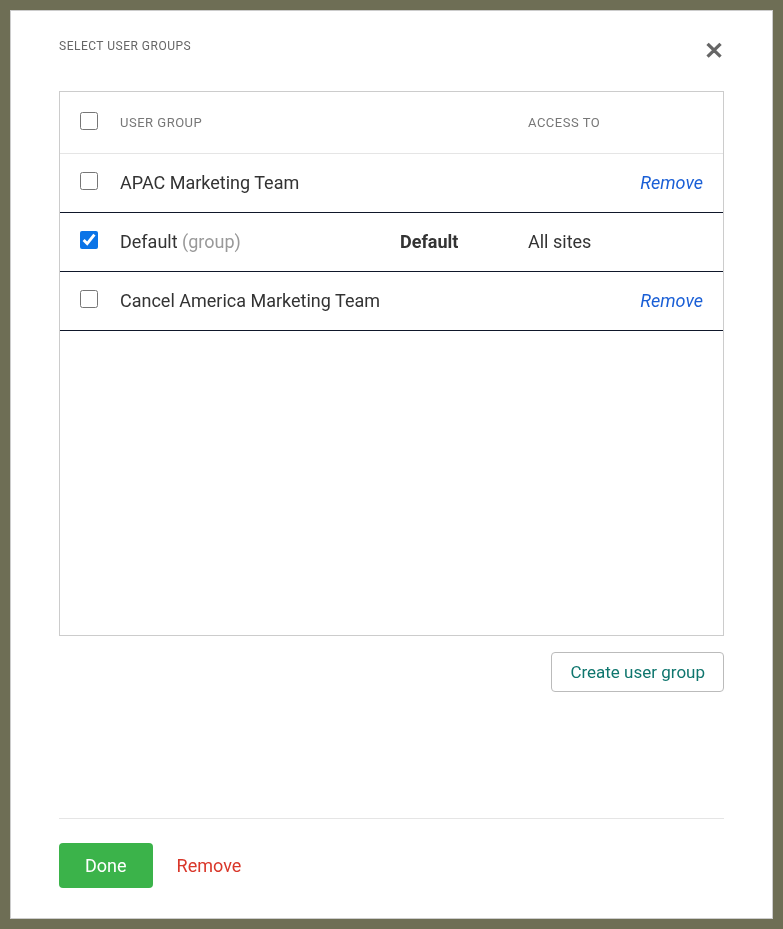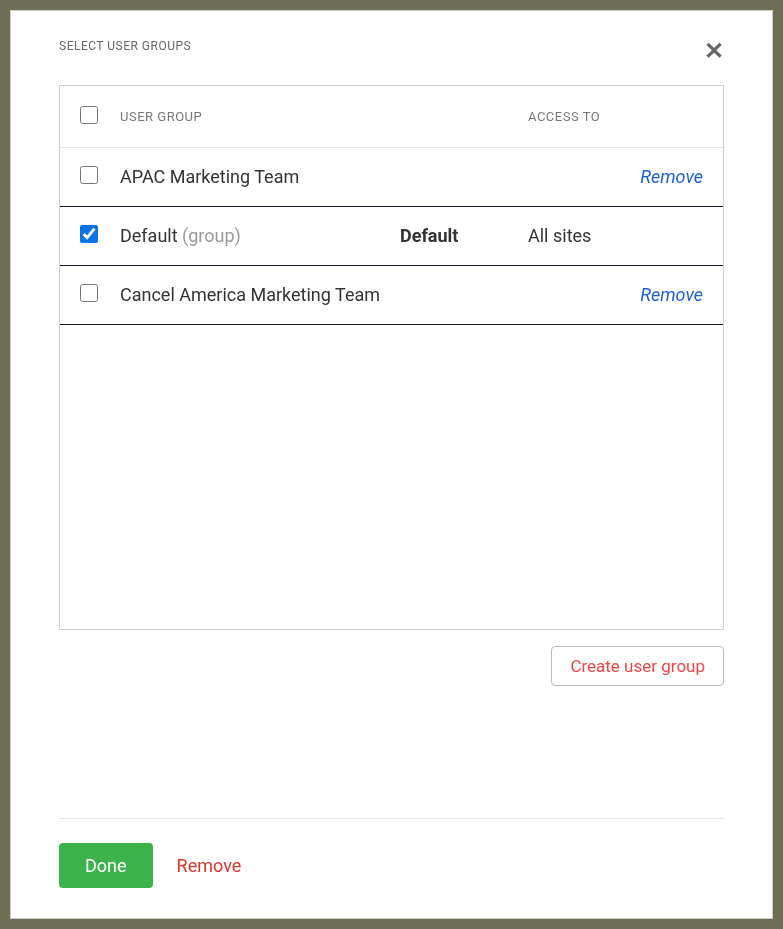--- a/index.html
+++ b/index.html
@@ -61,21 +61,21 @@
       border: 1px solid #ccc;
       color: #333;
       font-family: inherit;
       outline: none;
     }
     .search-input::placeholder {
       color: #888;
     }
     .table-container {
       border: 1px solid #ccc;
-      margin-top: 4px;
+      margin-top: 10px;
       height: 545px;
       overflow: hidden;
     }
     .group-table {
       width: 100%;
       border-collapse: collapse;
     }
     .group-table thead th {
       text-align: left;
       padding: 20px 10px 20px 10px;
@@ -151,21 +151,21 @@
       font-family: inherit;
       font-size: 17px;
       padding: 9px 18px;
       border-radius: 4px;
       cursor: pointer;
       border: 1px solid transparent;
     }
     .btn-outline {
       background: #fff;
       border: 1px solid #bbb;
-      color: #ef4444;
+      color: #0f766e;
     }
     .modal-footer {
       margin: 0 48px;
       padding: 24px 0 30px 0;
       border-top: 1px solid #e5e5e5;
       display: flex;
       align-items: center;
       gap: 24px;
       margin-top: 36px;
     }

